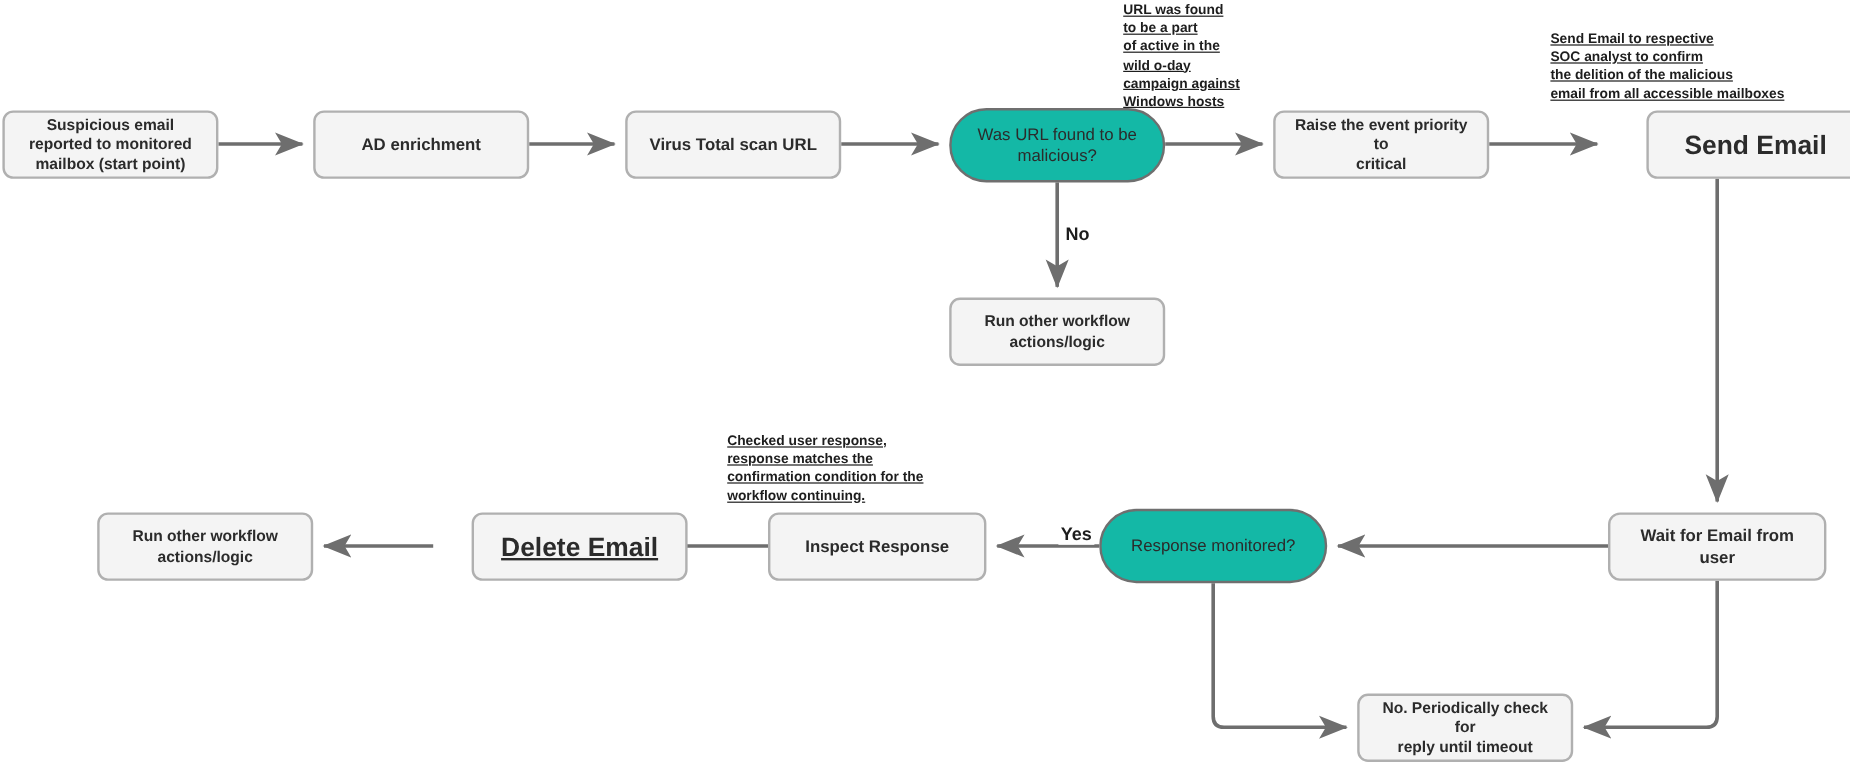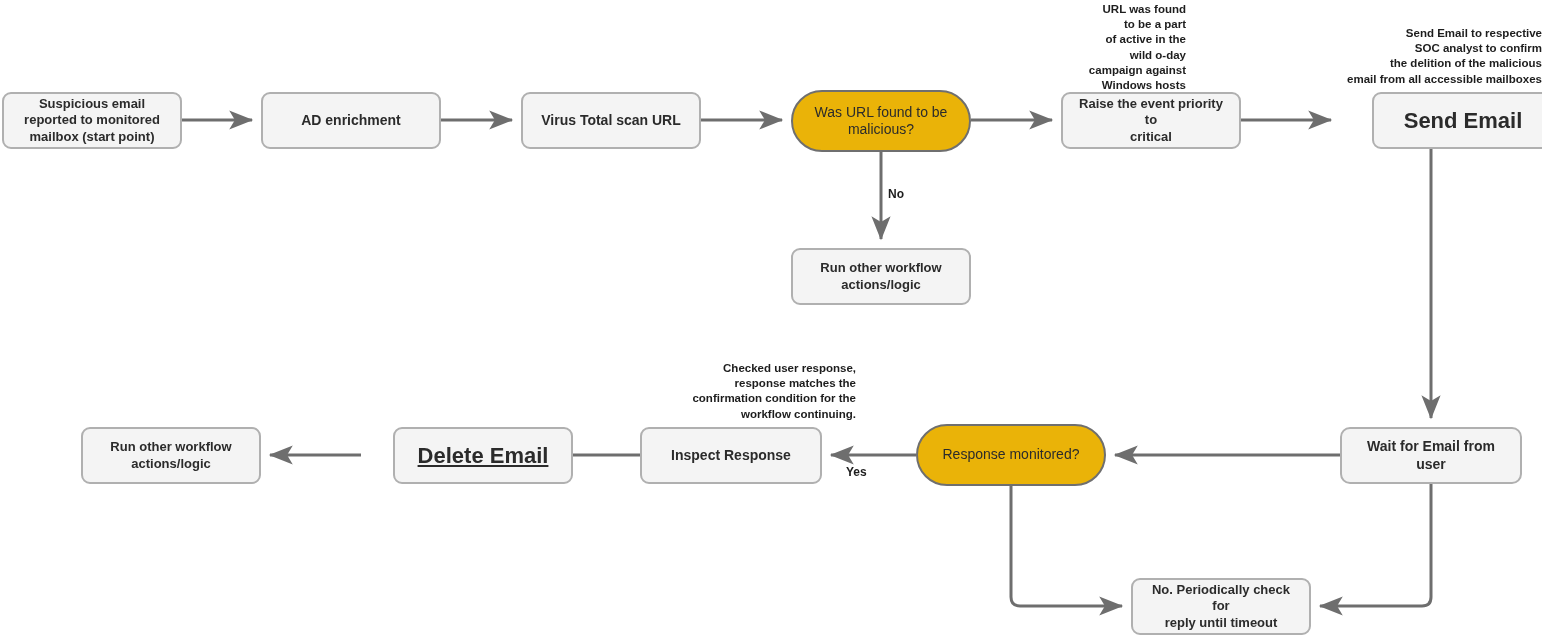--- a/index.html
+++ b/index.html
@@ -31,45 +31,46 @@
     justify-content: center;
     text-align: center;
     background: #f4f4f4;
     border: 2px solid #b0b0b0;
     border-radius: 9px;
     color: #2b2b2b;
     font-weight: bold;
     line-height: 1.25;
   }
   .node.decision {
-    background: #eab308;
+    background: #14b8a6;
     border: 2px solid #6f6f6f;
     border-radius: 42px;
     color: #2b2b2b;
     font-weight: normal;
   }
   .node .label {
     padding: 0 10px;
     white-space: pre-line;
   }
   .fs13 { font-size: 13px; }
   .fs14 { font-size: 14px; }
   .fs22 { font-size: 22px; margin-left: 32px; }
   .annotation {
     position: absolute;
-    text-align: right;
+    text-align: left;
     font-size: 11.5px;
     font-weight: bold;
     color: #1d1d1d;
     line-height: 1.32;
     white-space: pre-line;
+    text-decoration: underline;
   }
   .edge-label {
     position: absolute;
-    font-size: 12px;
+    font-size: 15px;
     font-weight: bold;
     color: #1d1d1d;
     background: #ffffff;
     padding: 0 2px;
   }
 </style>
 </head>
 <body>
 
 <div id="canvas">
@@ -177,15 +178,15 @@
 the delition of the malicious
 email from all accessible mailboxes</div>
 
   <div class="annotation" style="left:606px; top:361px; width:250px;">Checked user response,
 response matches the
 confirmation condition for the
 workflow continuing.</div>
 
   <div class="edge-label" style="left:886px; top:187px;">No</div>
 
-  <div class="edge-label" style="left:844px; top:437px;margin-top:28px;">Yes</div>
+  <div class="edge-label" style="left:882px; top:437px;">Yes</div>
 
 </div>
 
 </body></html>

